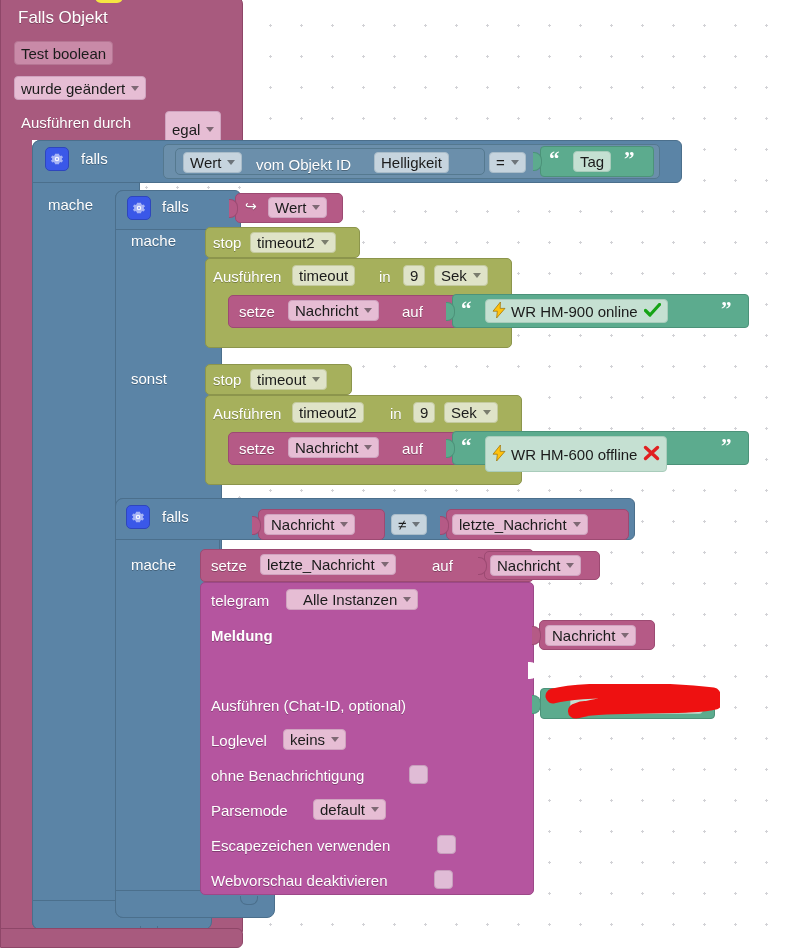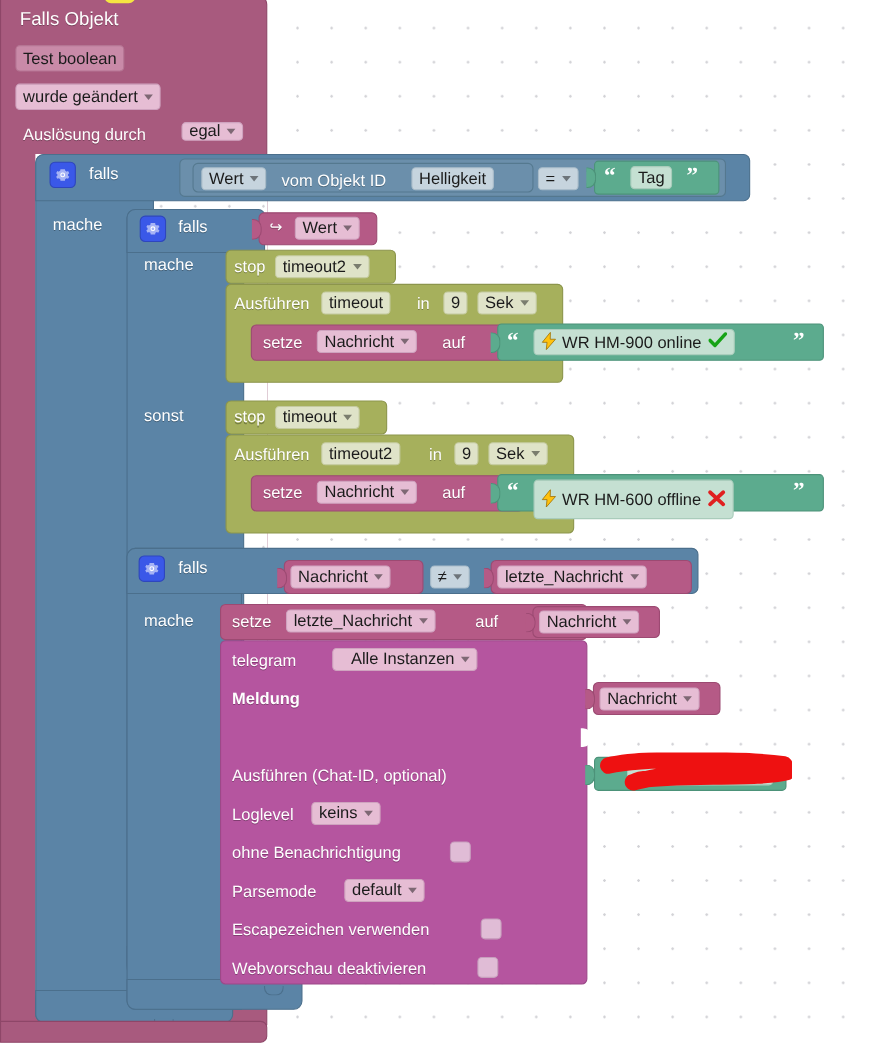--- a/index.html
+++ b/index.html
@@ -102,22 +102,22 @@
               background-size:31px 31px;background-position:6px 1px;border-radius:0 0 0 8px;"></div>
 
   <span class="lbl" style="left:18px;top:10px;font-size:17px;">Falls Objekt</span>
   <div class="field rose" style="left:14px;top:41px;height:24px;">
       <span>Test boolean</span>
     </div>
   <div class="field pink" style="left:14px;top:76px;height:24px;">
       <span>wurde geändert</span>
       <i class="caret"></i>
     </div>
-  <span class="lbl" style="left:21px;top:115px;">Auslösung durch</span>
-  <div class="field pink" style="left:165px;top:111px;height:17px;">
+  <span class="lbl" style="left:21px;top:115px;">Ausführen durch</span>
+  <div class="field pink" style="left:165px;top:111px;height:36px;">
       <span>egal</span>
       <i class="caret"></i>
     </div>
 
   <div class="blk ctrl" style="left:32px;top:140px;width:108px;height:790px;border-radius:8px 0 0 8px;"></div>
   <div class="blk ctrl" style="left:32px;top:140px;width:650px;height:43px;border-radius:8px 6px 6px 0;"></div>
   <div class="blk ctrl" style="left:32px;top:900px;width:180px;height:30px;border-radius:0 0 8px 8px;"></div>
 
   <div class="gear" style="left:45px;top:147px;">
     <svg viewBox="0 0 24 24" aria-hidden="true">
@@ -309,21 +309,21 @@
   <div class="blk varblk" style="left:484px;top:551px;width:116px;height:29px;border-radius:5px;"></div>
   <div class="plug" style="left:478px;top:557px;height:16px;background:#b55a86;border:1px solid #9c4a72;border-left:none;"></div>
   <div class="field pink" style="left:490px;top:555px;">
       <span>Nachricht</span>
       <i class="caret"></i>
     </div>
 
   <div class="blk telegram" style="left:200px;top:582px;width:334px;height:313px;border-radius:5px;"></div>
 
   <span class="lbl" style="left:211px;top:593px;">telegram</span>
-  <div class="field pink" style="left:302px;top:589px;padding-left:16px;">
+  <div class="field pink" style="left:286px;top:589px;padding-left:16px;">
       <span>Alle Instanzen</span>
       <i class="caret"></i>
     </div>
 
   <span class="lbl" style="left:211px;top:628px;font-weight:bold;">Meldung</span>
   <div class="blk varblk" style="left:539px;top:620px;width:116px;height:30px;border-radius:5px;"></div>
   <div class="plug" style="left:532px;top:626px;height:17px;background:#b55a86;border:1px solid #9c4a72;border-left:none;"></div>
   <div class="field pink" style="left:545px;top:625px;">
       <span>Nachricht</span>
       <i class="caret"></i>

